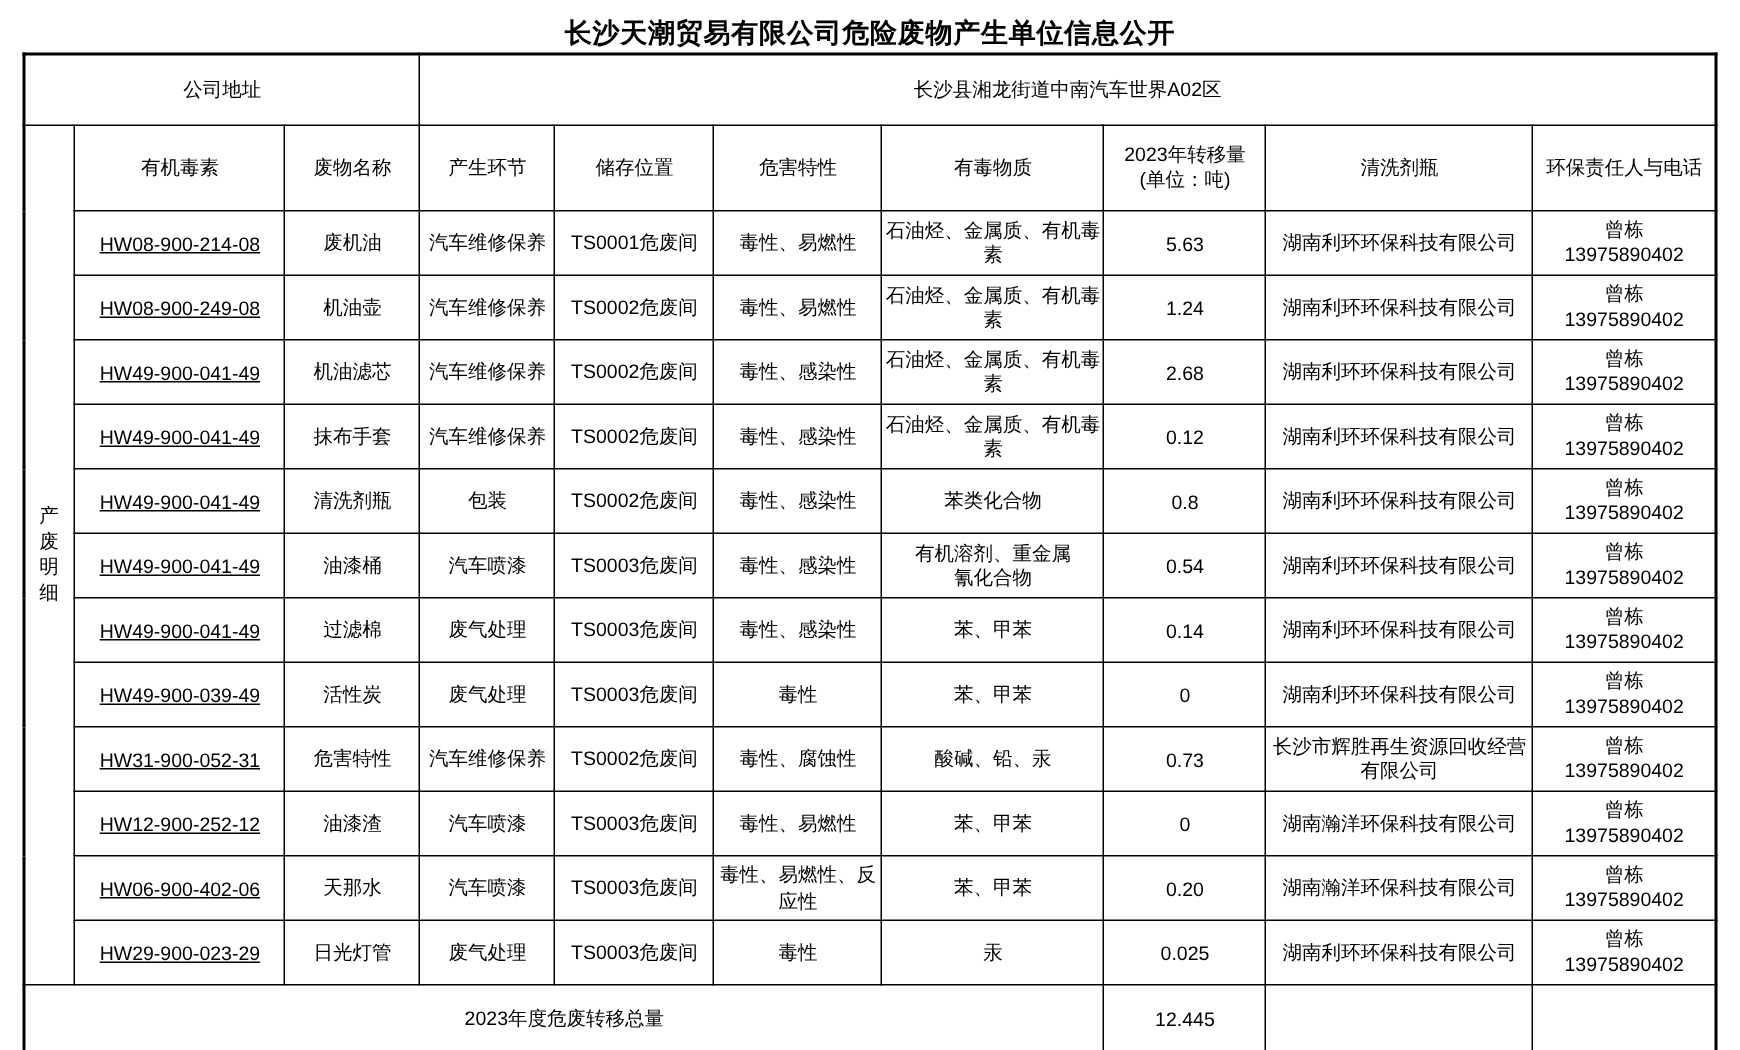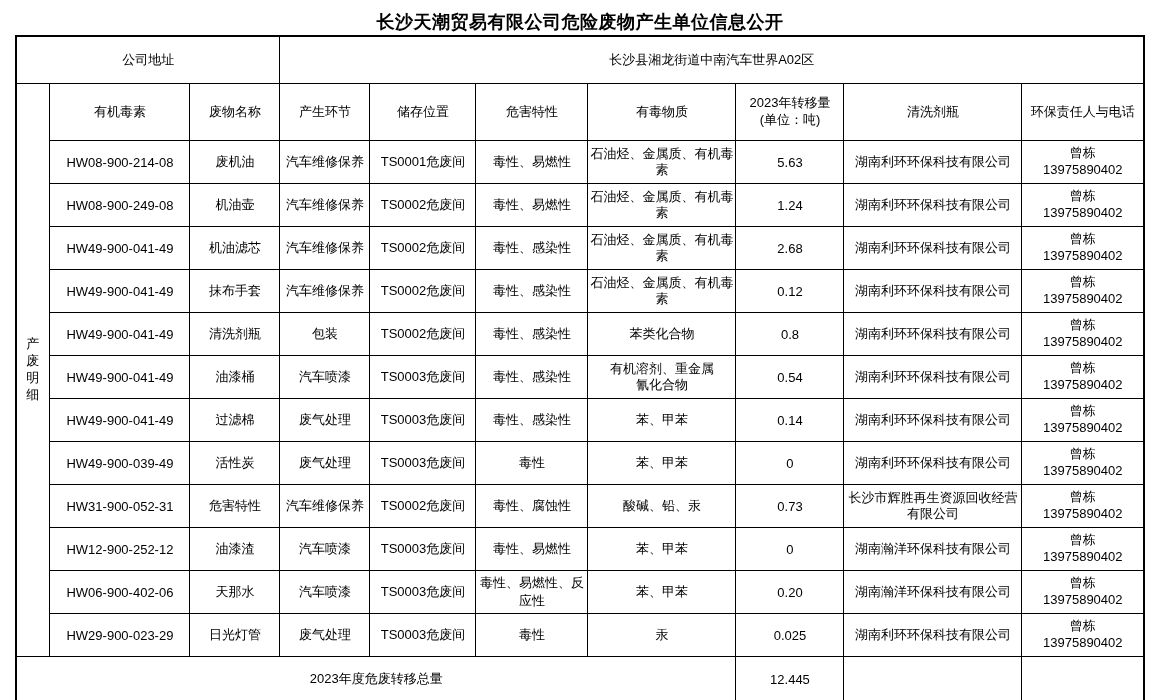--- a/index.html
+++ b/index.html
@@ -61,21 +61,21 @@
   }
   .hdr td {
     font-weight: bold;
     font-size: 13.5px;
     height: 52px;
     line-height: 1.3;
   }
   .body-row td {
     height: 38px;
   }
-  .c-code { font-size: 13.5px; }
+  .c-code { font-size: 13.5px; text-decoration: underline; }
   .c-name, .c-stage, .c-store, .c-hazard, .c-toxic, .c-dest {
     font-size: 13px;
   }
   .c-hazard, .c-store, .c-stage, .c-name { font-size: 12.5px; }
   .c-amount { font-size: 14.5px; }
   .c-dest { font-size: 12.5px; line-height: 1.25; }
   .c-person { font-size: 12.5px; line-height: 1.3; }
   .c-person .pn { display: block; text-align: center; }
   .c-toxic { line-height: 1.25; }
   .total-row td {

